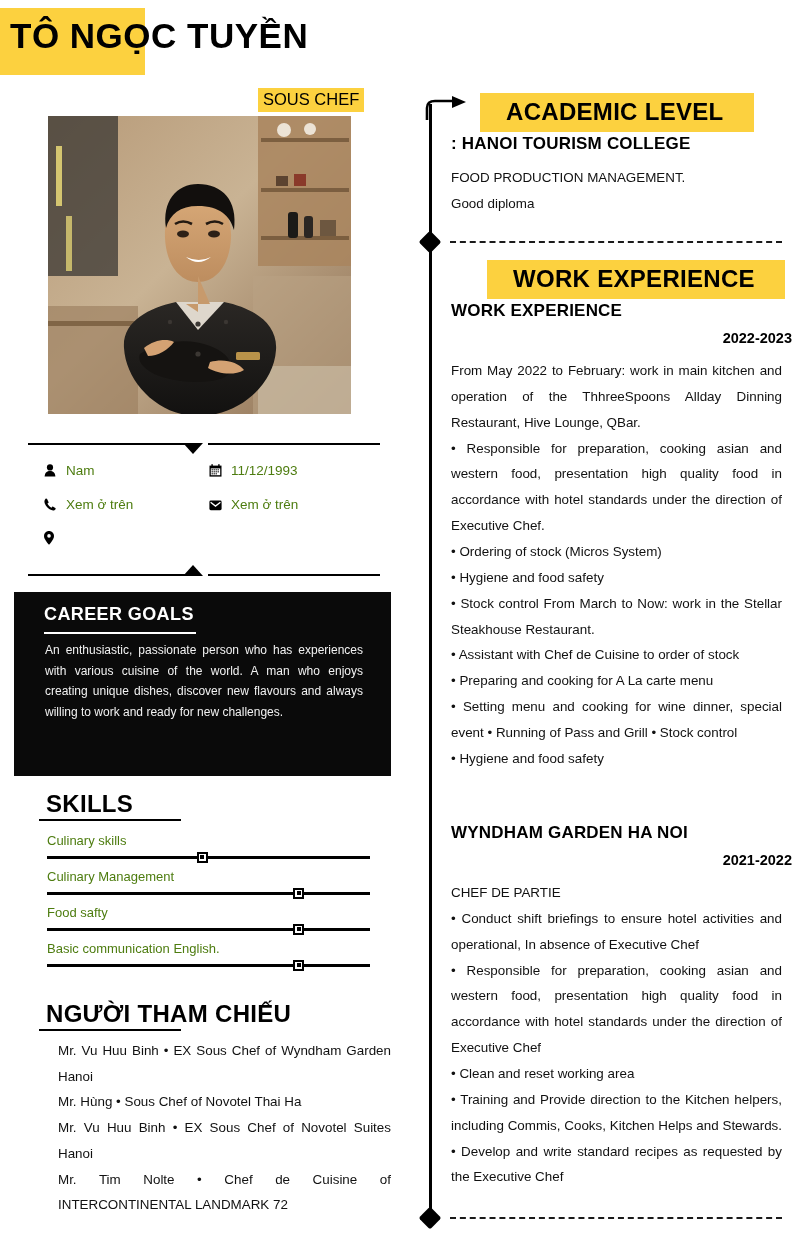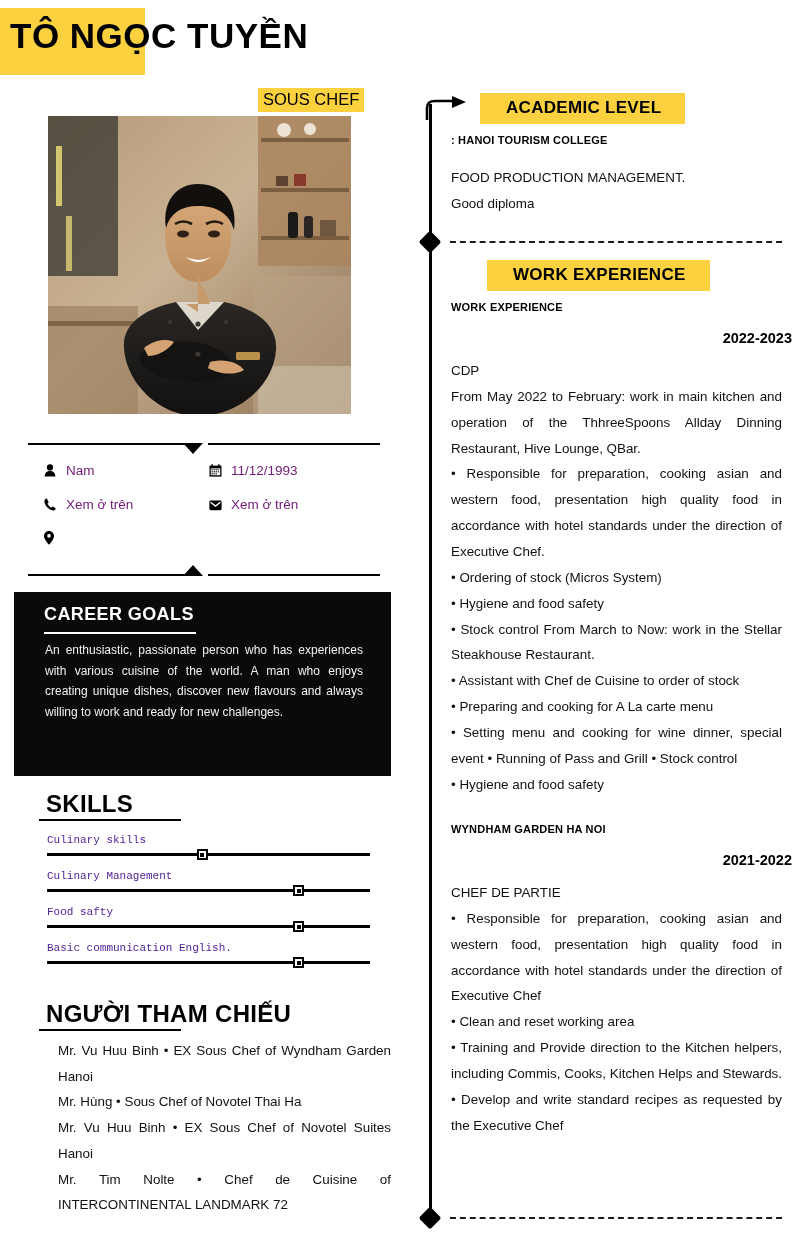--- a/index.html
+++ b/index.html
@@ -76,21 +76,21 @@
   }
   .tri-down { border-top: 11px solid #000; }
   .tri-up   { border-bottom: 11px solid #000; }
 
   .contact-row {
     position: absolute;
     display: flex;
     align-items: flex-start;
     font-size: 13.5px;
     line-height: 1.55;
-    color: #701a75;
+    color: #4d7c0f;
   }
   .contact-row .ic {
     width: 22px;
     flex: 0 0 22px;
     text-align: left;
     font-size: 13px;
     color: #000;
     line-height: 1.5;
   }
   .contact-row .ic svg { vertical-align: -2px; }
@@ -145,25 +145,24 @@
     border-top: 2.5px solid #000;
   }
 
   
   .skill {
     position: absolute;
     left: 47px;
     width: 323px;
   }
   .skill-label {
-    font-size: 11px;
-    color: #4c1d95;
+    font-size: 13px;
+    color: #4d7c0f;
     line-height: 1.3;
     white-space: nowrap;
-    font-family: Liberation Mono, monospace;
   }
   .skill-track {
     position: relative;
     margin-top: 6px;
     height: 3px;
     background: #000;
   }
   .skill-marker {
     position: absolute;
     top: 50%;
@@ -214,35 +213,35 @@
     border-radius: 2px;
   }
   .dashed {
     position: absolute;
     border-top: 2.5px dashed #1a1a1a;
   }
 
   .brush {
     position: absolute;
     display: inline-block;
-    padding: 5px 24px 6px 26px;
+    padding: 5px 30px 6px 26px;
     background: #FCD13F;
     color: #000;
-    font-size: 17px;
+    font-size: 24px;
     font-weight: bold;
     letter-spacing: 0.3px;
     white-space: nowrap;
     -webkit-mask-image: radial-gradient(circle at 3% 12%, transparent 2px, #000 2.5px),
                         radial-gradient(circle at 97% 88%, transparent 2px, #000 2.5px);
   }
   .brush-wrap { position: absolute; }
 
   .r-bold {
     position: absolute;
-    font-size: 11px;
+    font-size: 17px;
     font-weight: bold;
     color: #000;
     letter-spacing: 0.2px;
     white-space: nowrap;
   }
   .r-date {
     position: absolute;
     right: 19px;
     font-size: 14.5px;
     font-weight: bold;
@@ -472,37 +471,37 @@
     <p class="nojust">Good diploma</p>
   </div>
 
   <div class="brush-wrap" style="left:487px; top:260px;">
     <span class="brush">WORK EXPERIENCE</span>
   </div>
   <div class="r-bold" style="left:451px; top:301px;">WORK EXPERIENCE</div>
   <div class="r-date" style="top:330px;">2022-2023</div>
 
   <div class="r-text" style="top:358px;">
-    <p class="nojust">CDP</p>
     <p>From May 2022 to February: work in main kitchen and operation of the ThhreeSpoons Allday Dinning Restaurant, Hive Lounge, QBar.</p>
     <p>• Responsible for preparation, cooking asian and western food, presentation high quality food in accordance with hotel standards under the direction of Executive Chef.</p>
     <p class="nojust">• Ordering of stock (Micros System)</p>
     <p class="nojust">• Hygiene and food safety</p>
     <p>• Stock control From March to Now: work in the Stellar Steakhouse Restaurant.</p>
     <p class="nojust">• Assistant with Chef de Cuisine to order of stock</p>
     <p class="nojust">• Preparing and cooking for A La carte menu</p>
     <p>• Setting menu and cooking for wine dinner, special event • Running of Pass and Grill • Stock control</p>
     <p class="nojust">• Hygiene and food safety</p>
   </div>
 
   <div class="r-bold" style="left:451px; top:823px;">WYNDHAM GARDEN HA NOI</div>
   <div class="r-date" style="top:852px;">2021-2022</div>
 
   <div class="r-text" style="top:880px;">
     <p class="nojust">CHEF DE PARTIE</p>
+    <p>• Conduct shift briefings to ensure hotel activities and operational, In absence of Executive Chef</p>
     <p>• Responsible for preparation, cooking asian and western food, presentation high quality food in accordance with hotel standards under the direction of Executive Chef</p>
     <p class="nojust">• Clean and reset working area</p>
     <p>• Training and Provide direction to the Kitchen helpers, including Commis, Cooks, Kitchen Helps and Stewards. • Develop and write standard recipes as requested by the Executive Chef</p>
   </div>
 
   <div class="watermark">∴ Timviec365.vn</div>
 
 </div>
 
 </body></html>

